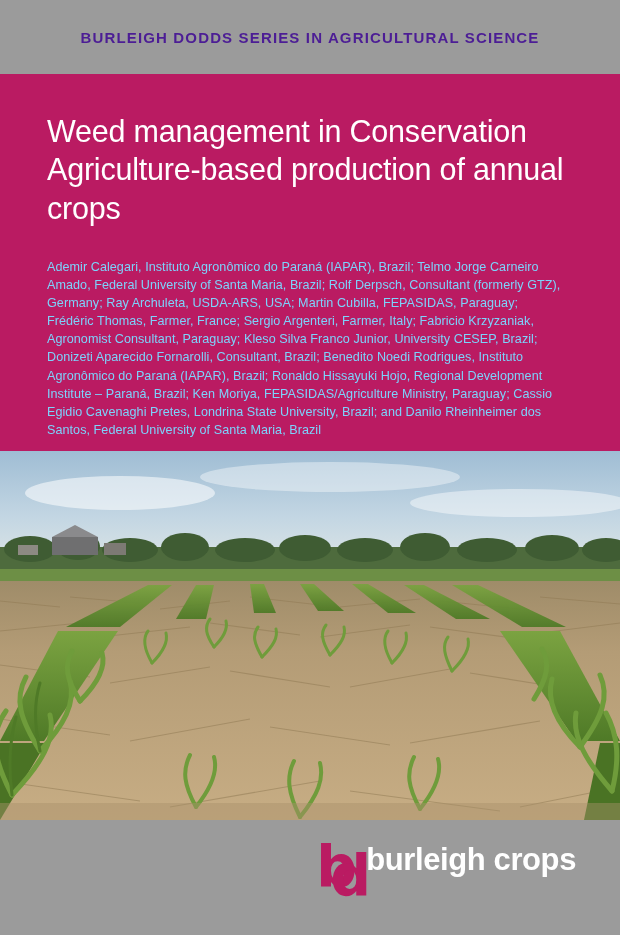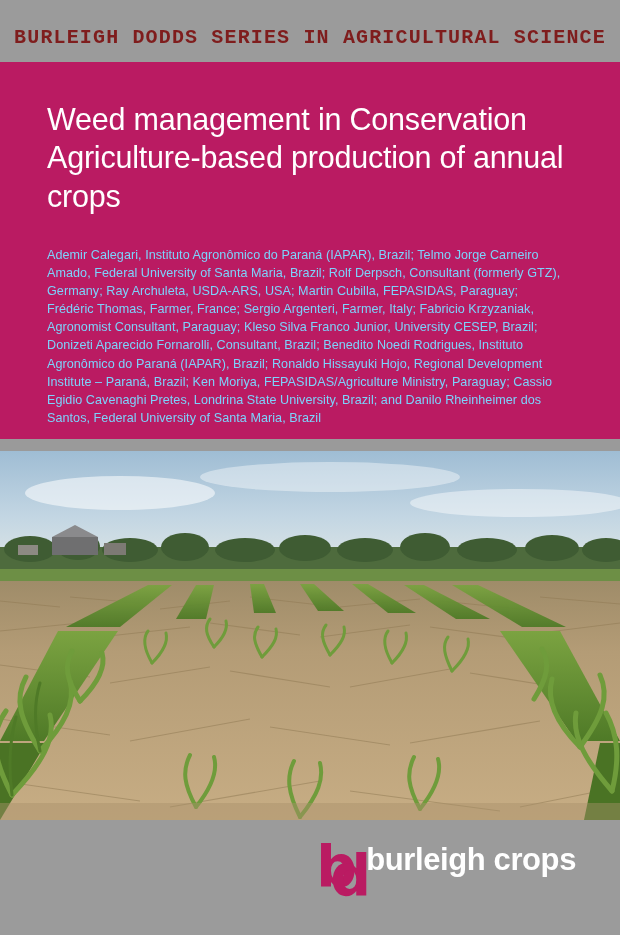--- a/index.html
+++ b/index.html
@@ -22,33 +22,32 @@
     position: absolute;
     left: 0; top: 0;
     width: 620px;
     height: 74px;
     background: #9b9b9b;
     display: flex;
     align-items: center;
     justify-content: center;
   }
   .series-band .series-text {
-    color: #7f1d1d;
-    font-size: 20px;
+    color: #4c1d95;
+    font-size: 15px;
     font-weight: bold;
     letter-spacing: 1.15px;
     text-transform: uppercase;
     white-space: nowrap;
-    font-family: Liberation Mono, monospace;
   }
 
   
   .title-block {
     position: absolute;
-    left: 0; top: 62px;
+    left: 0; top: 74px;
     width: 620px;
     height: 377px;
     background: #ba1b62;
     padding: 38px 47px 0 47px;
   }
   .book-title {
     color: #ffffff;
     font-size: 30.5px;
     font-weight: normal;
     line-height: 1.255;

